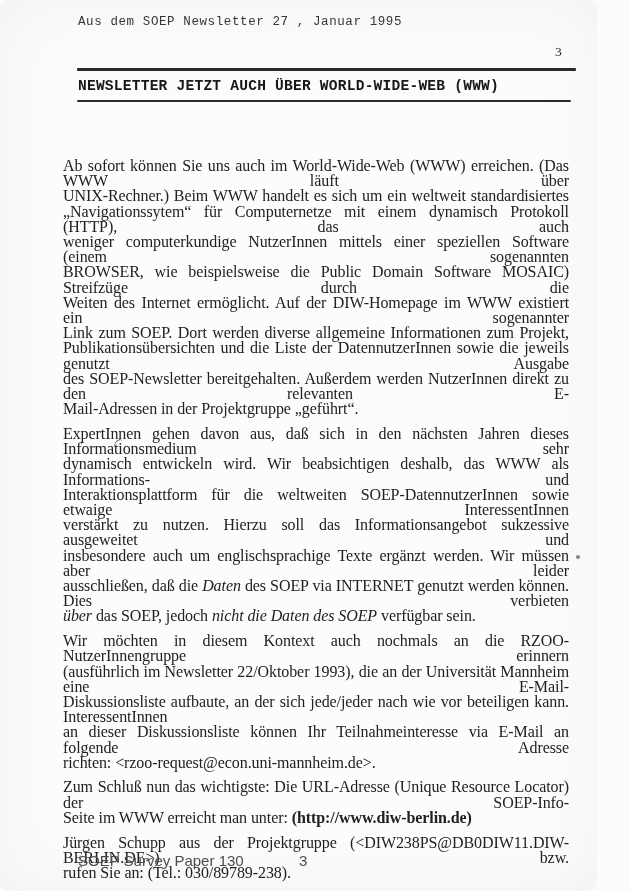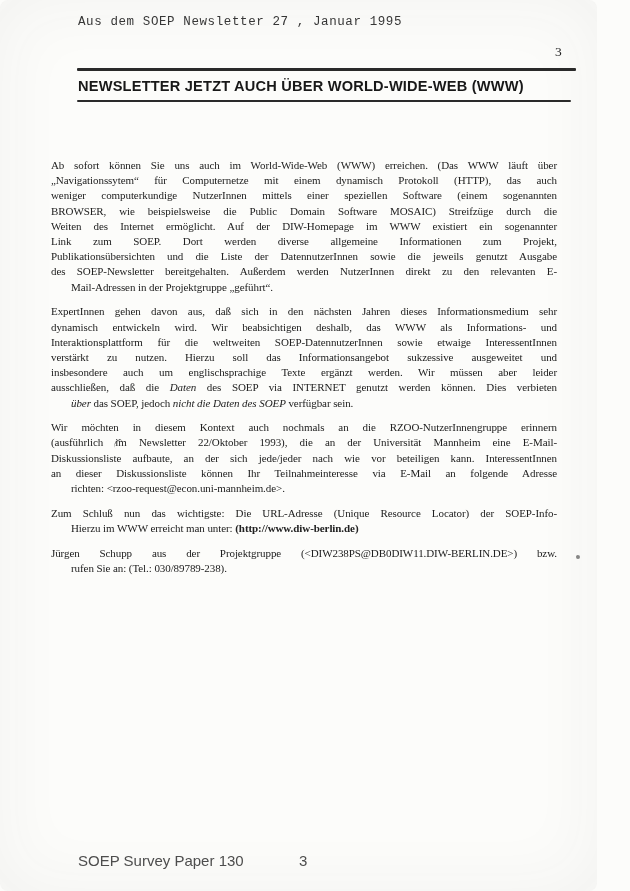--- a/index.html
+++ b/index.html
@@ -48,48 +48,47 @@
   .rule-top {
     height: 2.6px;
     width: 499px;
   }
   .headline {
     margin: 7px 0 6px 1px;
     font-size: 14.6px;
     font-weight: bold;
     letter-spacing: 0.2px;
     color: #181818;
-    font-family: Liberation Sans, sans-serif;
+    font-family: Liberation Mono, monospace;
     white-space: nowrap;
   }
   .rule-bottom {
     height: 2.2px;
     width: 494px;
   }
   .body-col {
     position: absolute;
-    left: 51px;
+    left: 63px;
     top: 158px;
     width: 506px;
-    font-size: 11px;
+    font-size: 16px;
     line-height: 15.2px;
     letter-spacing: -0.08px;
     color: #212121;
     font-family: Liberation Serif, serif;
   }
   .para {
     margin: 0 0 9.5px 0;
   }
   .line {
     text-align: justify;
     text-align-last: justify;
   }
   .line.last {
     text-align-last: left;
-    margin-left: 20px;
   }
   .it { font-style: italic; }
   .bd { font-weight: bold; }
   .artifact { position: absolute; }
   .tick {
     left: 113px;
     top: 440px;
     width: 10px;
     height: 6px;
     border-top: 1.7px solid #3a3a3a;
@@ -139,20 +138,21 @@
 
   <div class="head-block">
     <div class="rule rule-top"></div>
     <h1 class="headline">NEWSLETTER JETZT AUCH ÜBER WORLD-WIDE-WEB (WWW)</h1>
     <div class="rule rule-bottom"></div>
   </div>
 
   <div class="body-col">
       <div class="para">
         <div class="line"><span>Ab sofort können Sie uns auch im World-Wide-Web (WWW) erreichen. (Das WWW läuft über</span></div>
+        <div class="line"><span>UNIX-Rechner.) Beim WWW handelt es sich um ein weltweit standardisiertes</span></div>
         <div class="line"><span>„Navigationssytem“ für Computernetze mit einem dynamisch Protokoll (HTTP), das auch</span></div>
         <div class="line"><span>weniger computerkundige NutzerInnen mittels einer speziellen Software (einem sogenannten</span></div>
         <div class="line"><span>BROWSER, wie beispielsweise die Public Domain Software MOSAIC) Streifzüge durch die</span></div>
         <div class="line"><span>Weiten des Internet ermöglicht. Auf der DIW-Homepage im WWW existiert ein sogenannter</span></div>
         <div class="line"><span>Link zum SOEP. Dort werden diverse allgemeine Informationen zum Projekt,</span></div>
         <div class="line"><span>Publikationsübersichten und die Liste der DatennutzerInnen sowie die jeweils genutzt Ausgabe</span></div>
         <div class="line"><span>des SOEP-Newsletter bereitgehalten. Außerdem werden NutzerInnen direkt zu den relevanten E-</span></div>
         <div class="line last"><span>Mail-Adressen in der Projektgruppe „geführt“.</span></div>
       </div>
       <div class="para">
@@ -166,21 +166,21 @@
       </div>
       <div class="para">
         <div class="line"><span>Wir möchten in diesem Kontext auch nochmals an die RZOO-NutzerInnengruppe erinnern</span></div>
         <div class="line"><span>(ausführlich im Newsletter 22/Oktober 1993), die an der Universität Mannheim eine E-Mail-</span></div>
         <div class="line"><span>Diskussionsliste aufbaute, an der sich jede/jeder nach wie vor beteiligen kann. InteressentInnen</span></div>
         <div class="line"><span>an dieser Diskussionsliste können Ihr Teilnahmeinteresse via E-Mail an folgende Adresse</span></div>
         <div class="line last"><span>richten: &lt;rzoo-request@econ.uni-mannheim.de&gt;.</span></div>
       </div>
       <div class="para">
         <div class="line"><span>Zum Schluß nun das wichtigste: Die URL-Adresse (Unique Resource Locator) der SOEP-Info-</span></div>
-        <div class="line last"><span>Hierzu im WWW erreicht man unter: </span><span class="bd">(http://www.diw-berlin.de)</span></div>
+        <div class="line last"><span>Seite im WWW erreicht man unter: </span><span class="bd">(http://www.diw-berlin.de)</span></div>
       </div>
       <div class="para">
         <div class="line"><span>Jürgen Schupp aus der Projektgruppe (&lt;DIW238PS@DB0DIW11.DIW-BERLIN.DE&gt;) bzw.</span></div>
         <div class="line last"><span>rufen Sie an: (Tel.: 030/89789-238).</span></div>
       </div>
     </div>
 
   <div class="artifact tick"></div>
   <div class="artifact speck"></div>
 

